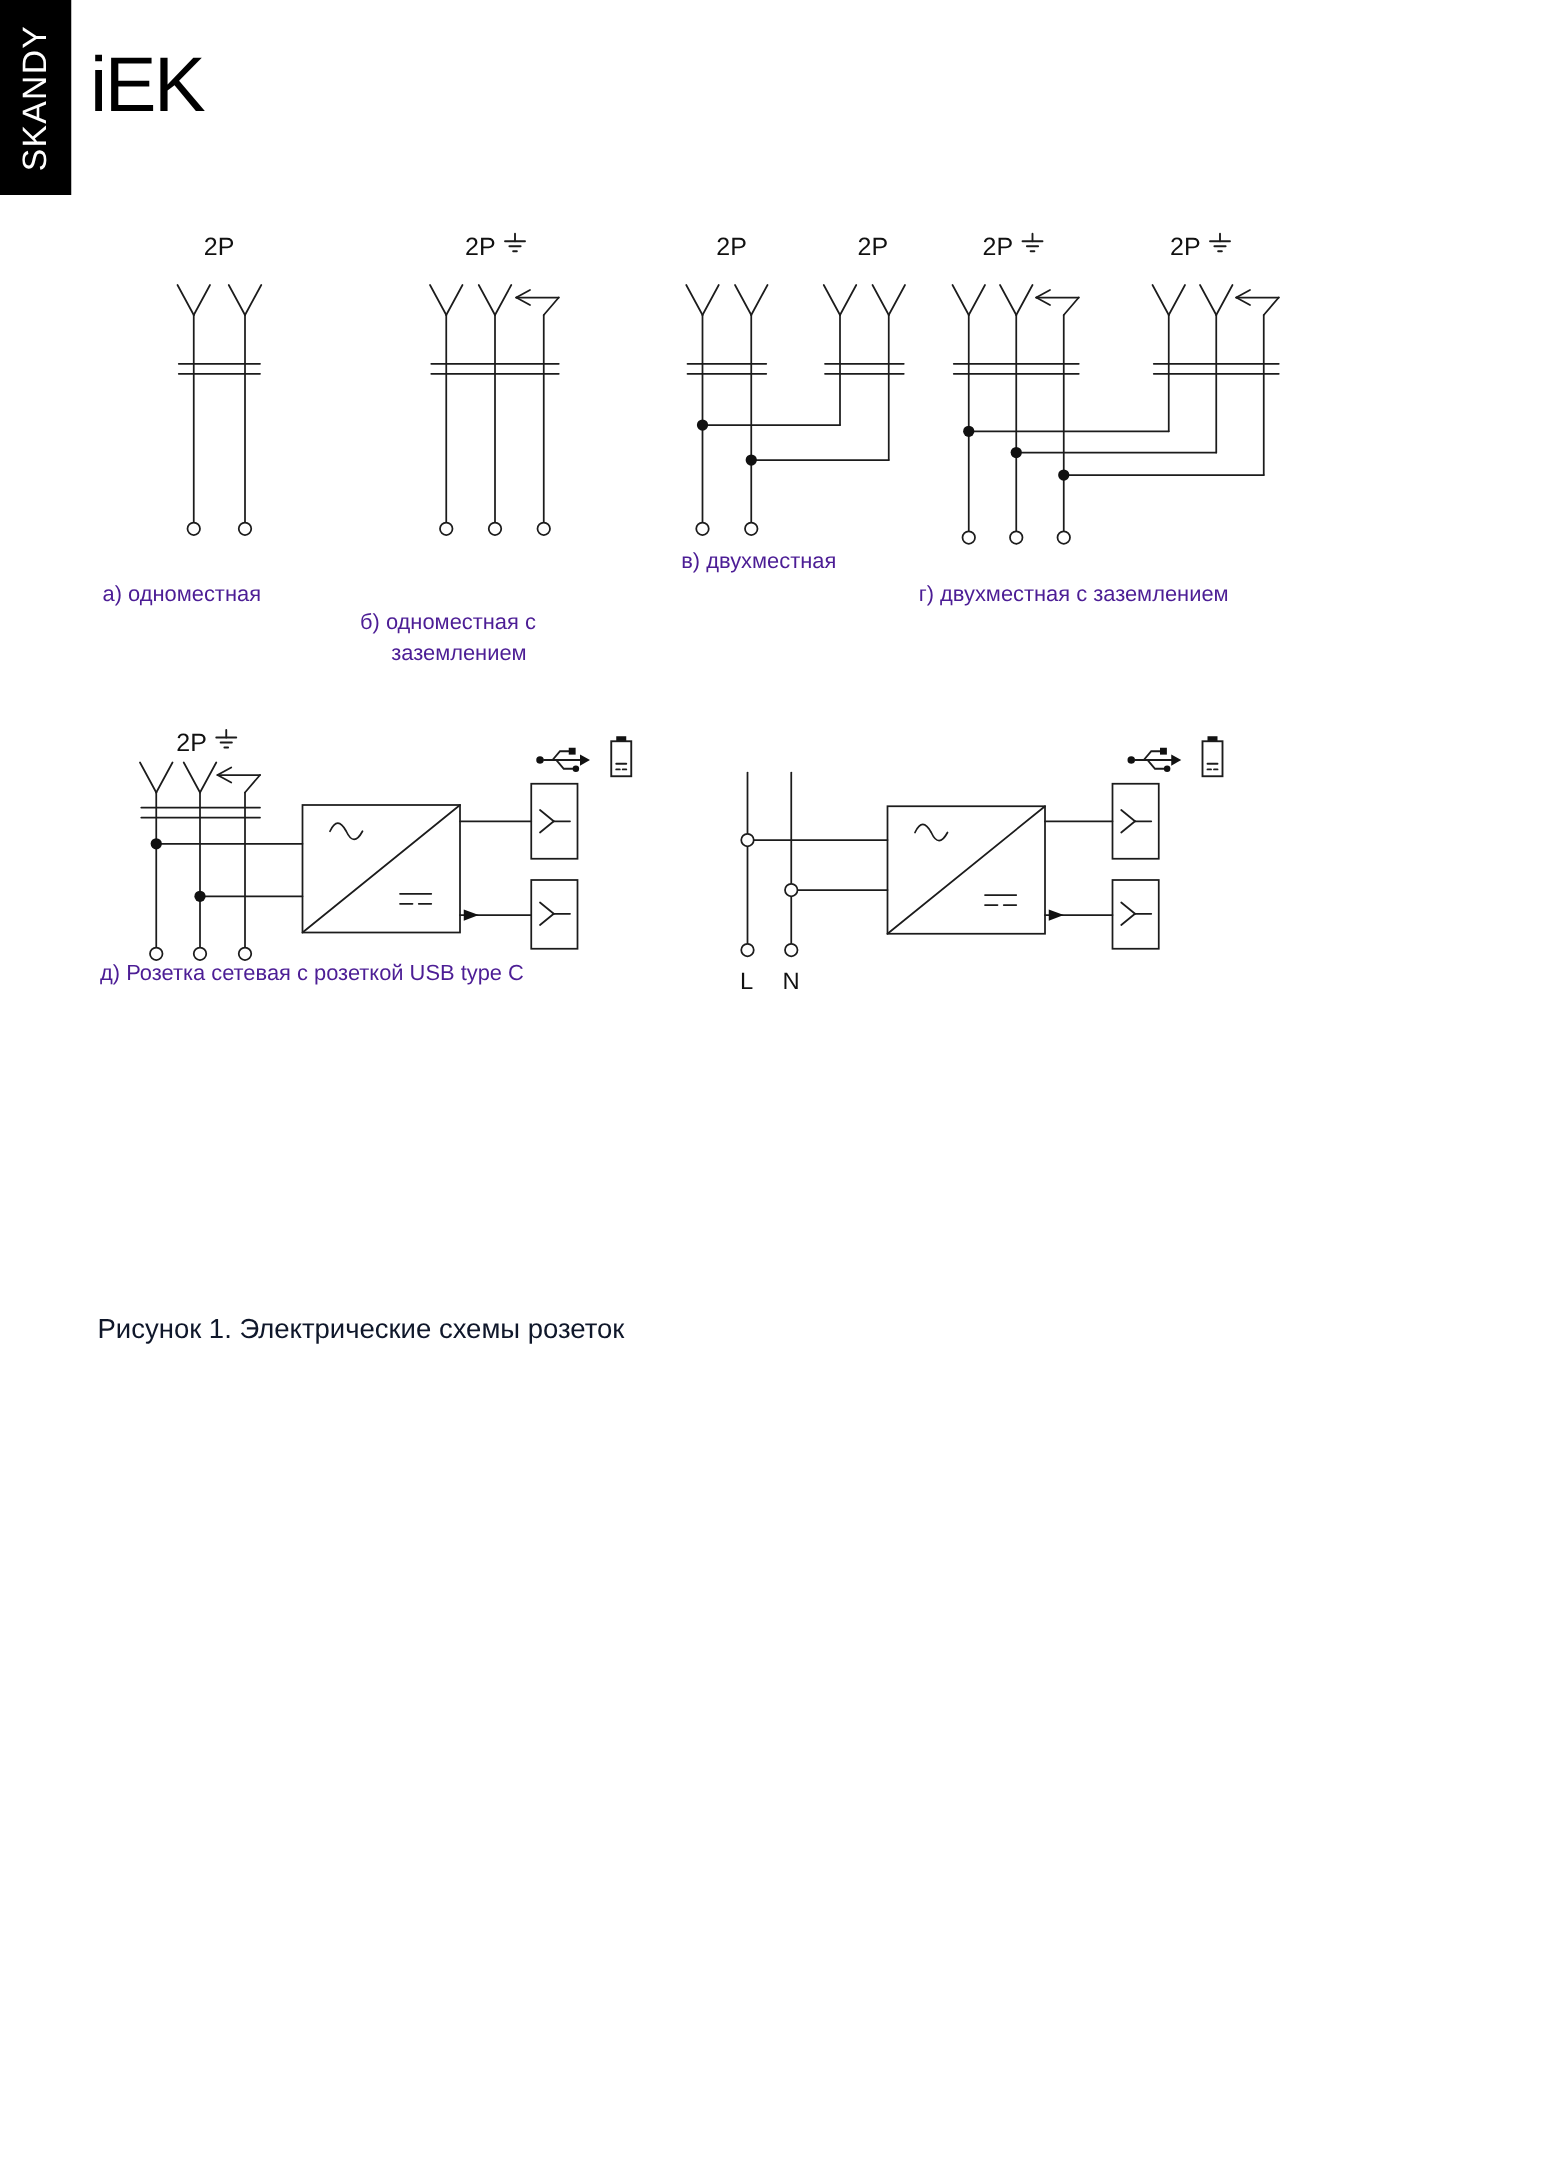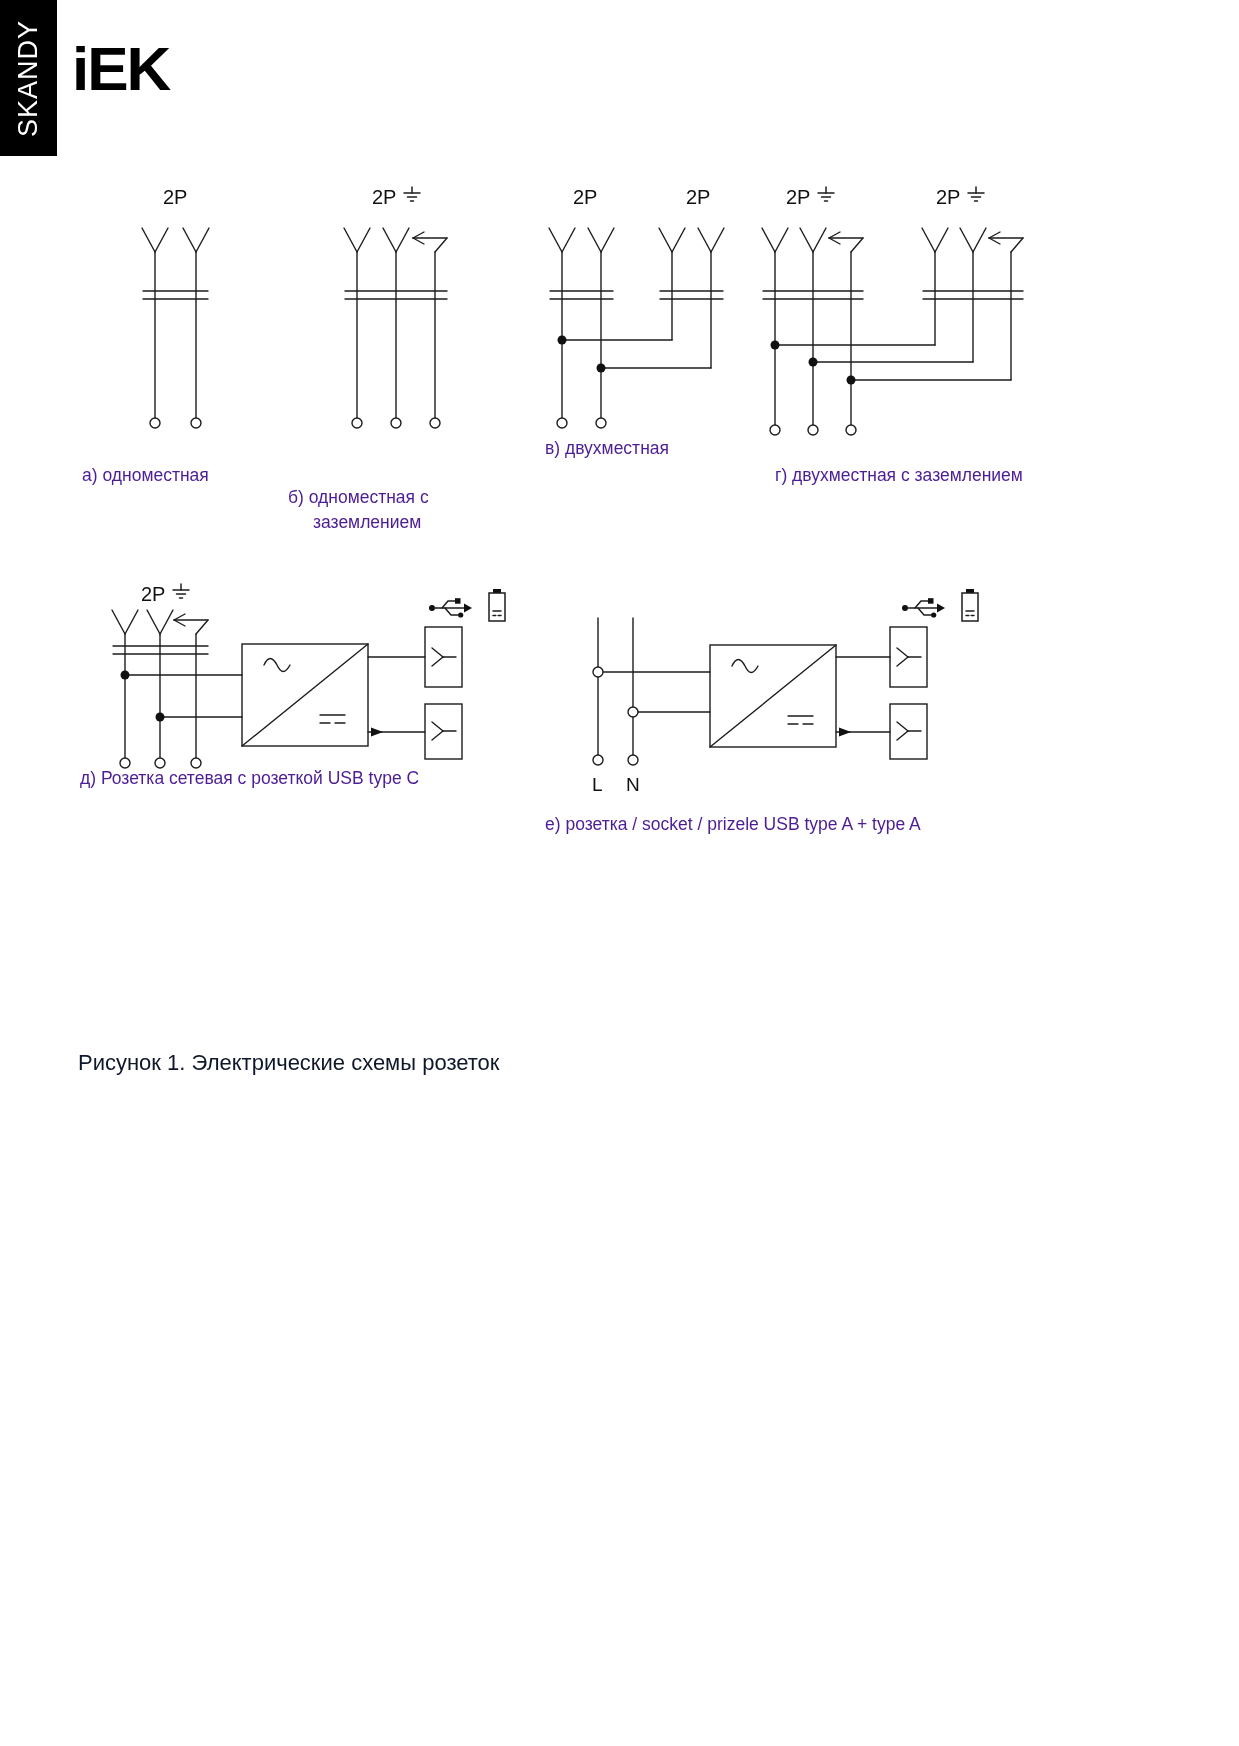--- a/index.html
+++ b/index.html
@@ -2,21 +2,21 @@
 <html><head>
 <meta charset="utf-8">
 <style>
   *{margin:0;padding:0;box-sizing:border-box}
   html,body{background:#ffffff}
   .page{position:relative;width:1239px;height:1746px;background:#fff;
         font-family:"Liberation Sans",sans-serif;overflow:hidden}
   .series-tab{position:absolute;left:0;top:0;width:57px;height:156px;background:#000;
               display:flex;align-items:center;justify-content:center}
   .series-text{color:#fff;font-size:27px;letter-spacing:1px;transform:rotate(-90deg);white-space:nowrap}
-  .logo{position:absolute;left:72px;top:38px;font-size:62px;font-weight:700;
+  .logo{position:absolute;left:72px;top:38px;font-size:62px;font-weight:400;
         letter-spacing:-2px;color:#000;line-height:1}
   .cap{position:absolute;font-size:17.5px;color:#4c1d95;white-space:pre-line;line-height:1.4}
   .cap-hang{padding-left:25px;text-indent:-25px}
   .figure-caption{position:absolute;font-size:22px;color:#0f172a}
   .diagram-svg{position:absolute;left:0;top:0}
 </style>
 </head>
 <body>
 
 <div class="page">
@@ -214,19 +214,18 @@
         <text x="626" y="791" font-size="19" fill="#111" stroke="none">N</text>
       </g>
 
     </g>
   </svg>
 
   <div class="cap" style="left:82px;top:463px">а) одноместная</div>
   <div class="cap cap-hang" style="left:288px;top:485px">б) одноместная с
 заземлением</div>
   <div class="cap" style="left:545px;top:436px">в) двухместная</div>
-  <div class="cap" style="left:775px;top:463px">г) двухместная с заземлением</div>
+  <div class="cap" style="left:735px;top:463px">г) двухместная с заземлением</div>
   <div class="cap" style="left:80px;top:766px">д) Розетка сетевая с розеткой USB type C</div>
-  <div class="cap" style="left:545px;top:812px">е) розетка / socket / prizele USB type A + type A</div>
 
   <div class="figure-caption" style="left:78px;top:1050px">Рисунок 1. Электрические схемы розеток</div>
 
 </div>
 
 </body></html>

